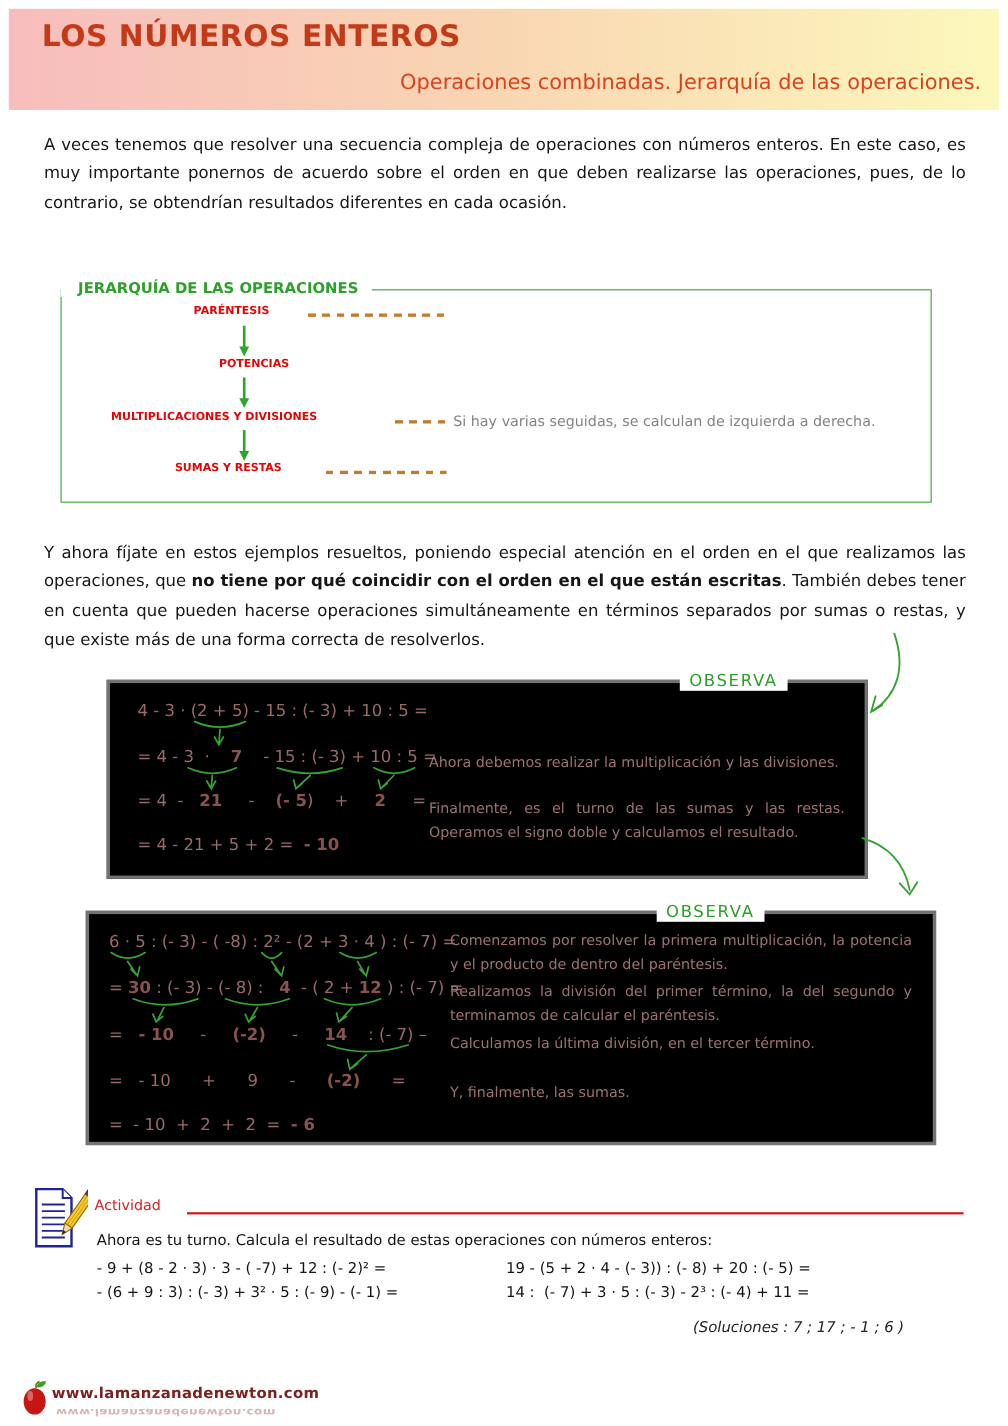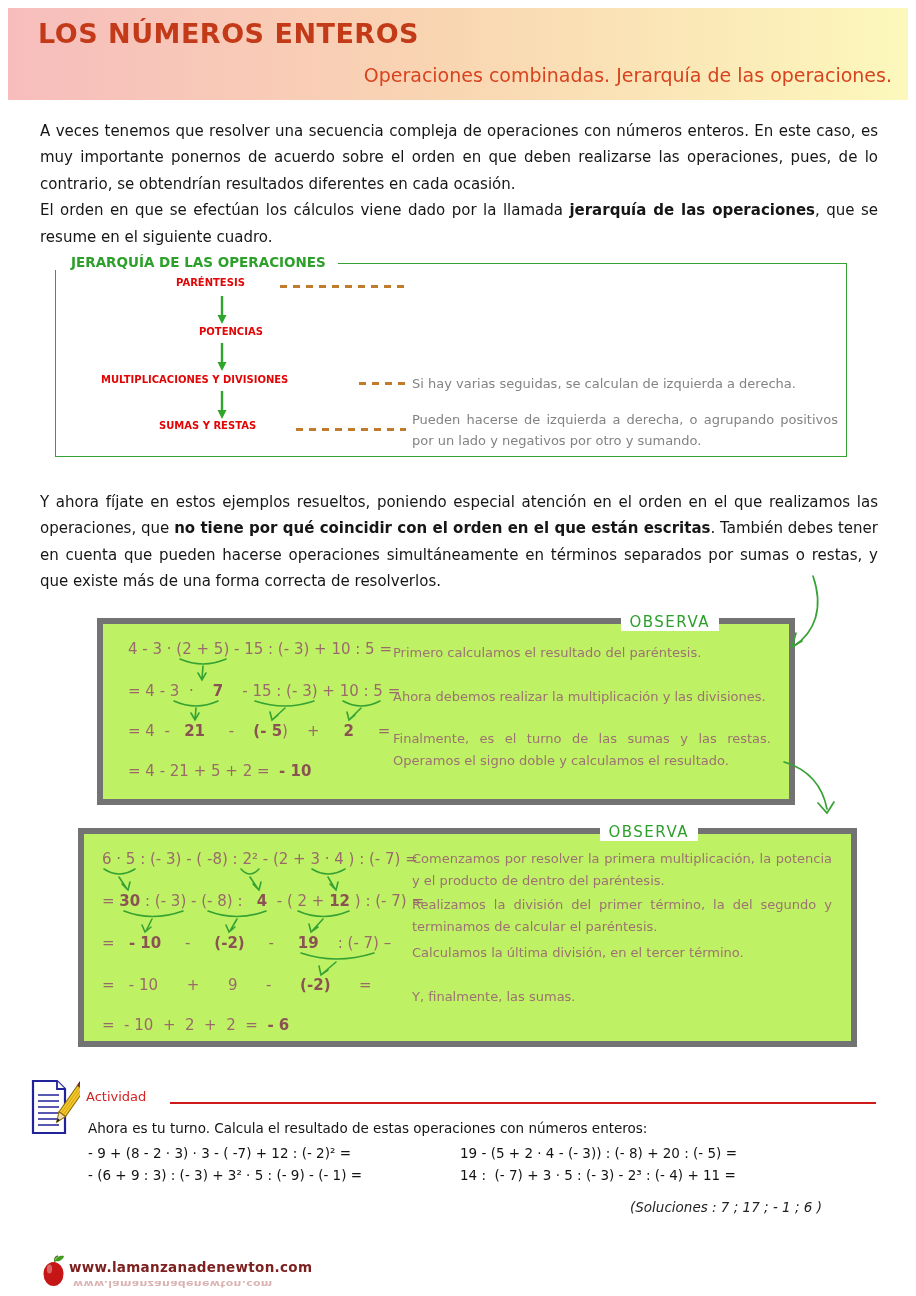--- a/index.html
+++ b/index.html
@@ -23,61 +23,60 @@
   .hier{position:absolute;left:55px;top:263px;width:790px;height:192px;border:1px solid #36a233;}
   .hier-title{position:absolute;left:-1px;top:-10px;background:#fff;padding:0 12px 0 16px;
         font-size:13.5px;font-weight:bold;color:#2ca02a;white-space:nowrap;}
   .hlabel{position:absolute;font-size:10px;font-weight:bold;color:#e20505;white-space:nowrap;}
   .hdash{position:absolute;height:2.5px;
         background:repeating-linear-gradient(90deg,#c07c2a 0 7px,transparent 7px 13px);}
   .hnote{position:absolute;font-size:13px;color:#838383;line-height:20.5px;}
   .harrow{position:absolute;}
 
   
-  .obs{position:absolute;border:6px solid #737373;background:#bef264;}
+  .obs{position:absolute;border:3px solid #737373;background:#000000;}
   .obs-label{position:absolute;top:-11px;font-size:15px;letter-spacing:1.5px;color:#2ca02a;
         background:#fff;padding:0 9px;white-space:nowrap;}
   .obs1{left:97px;top:618px;width:686px;height:175px;}
   .obs2{left:78px;top:828px;width:767px;height:207px;}
   .mline{position:absolute;font-size:15px;color:#9a6a6a;white-space:pre;}
   .mline .b{font-weight:bold;color:#8a5252;}
   .onote{position:absolute;font-size:13px;color:#9d7272;line-height:21.5px;}
   .jst{text-align:justify;}
   .ann{position:absolute;left:0;top:0;pointer-events:none;}
   .flow{position:absolute;left:0;top:0;pointer-events:none;}
 
   
   .act-icon{position:absolute;left:30px;top:1076px;}
   .act-title{position:absolute;left:86px;top:1089px;font-size:13px;color:#d42222;white-space:nowrap;}
   .act-rule{position:absolute;left:170px;top:1102px;width:706px;border-top:2px solid #cf1818;}
   .act-intro{position:absolute;left:88px;top:1120px;font-size:13.5px;color:#131313;white-space:pre;}
   .eq{position:absolute;font-size:13.5px;color:#131313;white-space:pre;}
   .sol{position:absolute;left:630px;top:1199px;font-size:13.5px;font-style:italic;color:#222;white-space:pre;}
 
   
-  .footer{position:absolute;left:42px;top:1252px;width:320px;height:44px;}
+  .footer{position:absolute;left:20px;top:1252px;width:320px;height:44px;}
   .apple{position:absolute;left:0;top:2px;}
   .furl{position:absolute;left:27px;top:7px;font-size:13.5px;font-weight:bold;color:#7d2020;
         text-decoration:none;letter-spacing:.3px;white-space:nowrap;}
   .frefl{position:absolute;left:31px;top:25px;font-size:11px;font-weight:bold;color:#cf9a9a;
         transform:scaleY(-0.8);opacity:.75;filter:blur(.3px);letter-spacing:.3px;white-space:nowrap;}
 </style>
 </head>
 <body>
 
 <div class="page">
 
   <header class="banner">
     <h1 class="banner-title" data-bind="header.title">LOS NÚMEROS ENTEROS</h1>
     <div class="banner-sub" data-bind="header.subtitle">Operaciones combinadas. Jerarquía de las operaciones.</div>
   </header>
 
   <div class="para" style="top:118px;">
     <p data-bind="paragraphs.p1">A veces tenemos que resolver una secuencia compleja de operaciones con números enteros. En este caso, es muy importante ponernos de acuerdo sobre el orden en que deben realizarse las operaciones, pues, de lo contrario, se obtendrían resultados diferentes en cada ocasión.</p>
-    <p data-bind-segments="paragraphs.p2"><span>El orden en que se efectúan los cálculos viene dado por la llamada </span><span class="b">jerarquía de las operaciones</span><span>, que se resume en el siguiente cuadro.</span></p>
   </div>
 
   <section class="hier">
     <span class="hier-title" data-bind="hierarchy.title">JERARQUÍA DE LAS OPERACIONES</span>
 
     <span class="hlabel" style="left:120px;top:13px;" data-bind="hierarchy.steps.0.label">PARÉNTESIS</span>
     <div class="hdash" style="left:224px;top:21px;width:126px;"></div>
 
     <svg class="harrow" style="left:159px;top:32px;" width="14" height="29">
       <line x1="7" y1="0" x2="7" y2="20" stroke="#2fa52c" stroke-width="2.4"></line>
@@ -95,57 +94,55 @@
     <div class="hdash" style="left:303px;top:118px;width:47px;"></div>
     <div class="hnote" style="left:356px;top:110px;width:426px;" data-bind="hierarchy.steps.2.note">Si hay varias seguidas, se calculan de izquierda a derecha.</div>
 
     <svg class="harrow" style="left:159px;top:127px;" width="14" height="29">
       <line x1="7" y1="0" x2="7" y2="20" stroke="#2fa52c" stroke-width="2.4"></line>
       <polygon points="2.5,19 11.5,19 7,28" fill="#2fa52c"></polygon>
     </svg>
 
     <span class="hlabel" style="left:103px;top:156px;" data-bind="hierarchy.steps.3.label">SUMAS Y RESTAS</span>
     <div class="hdash" style="left:240px;top:164px;width:110px;"></div>
-    <div class="hnote jst" style="left:356px;top:146px;width:426px;" data-bind="hierarchy.steps.3.note">Pueden hacerse de izquierda a derecha, o agrupando positivos por un lado y negativos por otro y sumando.</div>
   </section>
 
   <div class="para" style="top:489px;">
     <p data-bind-segments="paragraphs.p3"><span>Y ahora fíjate en estos ejemplos resueltos, poniendo especial atención en el orden en el que realizamos las operaciones, que </span><span class="b">no tiene por qué coincidir con el orden en el que están escritas</span><span>. También debes tener en cuenta que pueden hacerse operaciones simultáneamente en términos separados por sumas o restas, y que existe más de una forma correcta de resolverlos.</span></p>
   </div>
 
   <section class="obs obs1">
     <span class="obs-label" style="right:70px;" data-bind="observa1.label">OBSERVA</span>
 
     <div class="mline" style="left:25px;top:16px;" data-bind-segments="observa1.math.0"><span>4 - 3 · (2 + 5) - 15 : (- 3) + 10 : 5 =</span></div>
     <div class="mline" style="left:25px;top:58px;" data-bind-segments="observa1.math.1"><span>= 4 - 3  ·    </span><span class="b">7</span><span>    - 15 : (- 3) + 10 : 5 =</span></div>
     <div class="mline" style="left:25px;top:98px;" data-bind-segments="observa1.math.2"><span>= 4  -   </span><span class="b">21</span><span>     -    </span><span class="b">(- 5</span><span>)    +     </span><span class="b">2</span><span>     =</span></div>
     <div class="mline" style="left:25px;top:138px;" data-bind-segments="observa1.math.3"><span>= 4 - 21 + 5 + 2 =  </span><span class="b">- 10</span></div>
 
-    <div class="onote" style="left:290px;top:18px;width:378px;" data-bind="observa1.notes.0">Primero calculamos el resultado del paréntesis.</div>
     <div class="onote" style="left:290px;top:62px;width:378px;" data-bind="observa1.notes.1">Ahora debemos realizar la multiplicación y las divisiones.</div>
     <div class="onote jst" style="left:290px;top:104px;width:378px;" data-bind="observa1.notes.2">Finalmente, es el turno de las sumas y las restas. Operamos el signo doble y calculamos el resultado.</div>
 
     <svg class="ann" width="686" height="175" fill="none" stroke="#36a233" stroke-width="1.6" stroke-linecap="round">
       <path d="M77,35 Q100,45 123,35"></path>
       <path d="M100,42 L99,55 M95,49 L99,56 L103,49"></path>
       <path d="M71,77 Q93,87 115,77"></path>
       <path d="M152,77 Q182,87 211,77"></path>
       <path d="M240,77 Q258,87 277,77"></path>
       <path d="M93,84 L92,95 M88,89 L92,96 L96,89"></path>
       <path d="M182,84 L170,95 M167,88 L169,96 L175,91"></path>
       <path d="M258,84 L247,95 M244,88 L246,96 L252,91"></path>
     </svg>
   </section>
 
   <section class="obs obs2">
     <span class="obs-label" style="right:153px;" data-bind="observa2.label">OBSERVA</span>
 
     <div class="mline" style="left:18px;top:16px;" data-bind-segments="observa2.math.0"><span>6 · 5 : (- 3) - ( -8) : 2² - (2 + 3 · 4 ) : (- 7) =</span></div>
     <div class="mline" style="left:18px;top:58px;" data-bind-segments="observa2.math.1"><span>= </span><span class="b">30</span><span> : (- 3) - (- 8) :   </span><span class="b">4</span><span>  - ( 2 + </span><span class="b">12</span><span> ) : (- 7) =</span></div>
-    <div class="mline" style="left:18px;top:100px;" data-bind-segments="observa2.math.2"><span>=   </span><span class="b">- 10</span><span>     -     </span><span class="b">(-2)</span><span>     -     </span><span class="b">19</span><span>    : (- 7) –</span></div>
+    <div class="mline" style="left:18px;top:100px;" data-bind-segments="observa2.math.2"><span>=   </span><span class="b">- 10</span><span>     -     </span><span class="b">(-2)</span><span>     -     </span><span class="b">14</span><span>    : (- 7) –</span></div>
     <div class="mline" style="left:18px;top:142px;" data-bind-segments="observa2.math.3"><span>=   - 10      +      9      -      </span><span class="b">(-2)</span><span>      =</span></div>
     <div class="mline" style="left:18px;top:182px;" data-bind-segments="observa2.math.4"><span>=  - 10  +  2  +  2  =  </span><span class="b">- 6</span></div>
 
     <div class="onote jst" style="left:328px;top:14px;width:420px;" data-bind="observa2.notes.0">Comenzamos por resolver la primera multiplicación, la potencia y el producto de dentro del paréntesis.</div>
     <div class="onote jst" style="left:328px;top:60px;width:420px;" data-bind="observa2.notes.1">Realizamos la división del primer término, la del segundo y terminamos de calcular el paréntesis.</div>
     <div class="onote" style="left:328px;top:152px;width:420px;" data-bind="observa2.notes.3">Y, finalmente, las sumas.</div>
     <div class="onote" style="left:328px;top:108px;width:420px;" data-bind="observa2.notes.2">Calculamos la última división, en el tercer término.</div>
 
     <svg class="ann" width="767" height="207" fill="none" stroke="#36a233" stroke-width="1.6" stroke-linecap="round">
       <path d="M20,35 Q35,45 51,35"></path>

